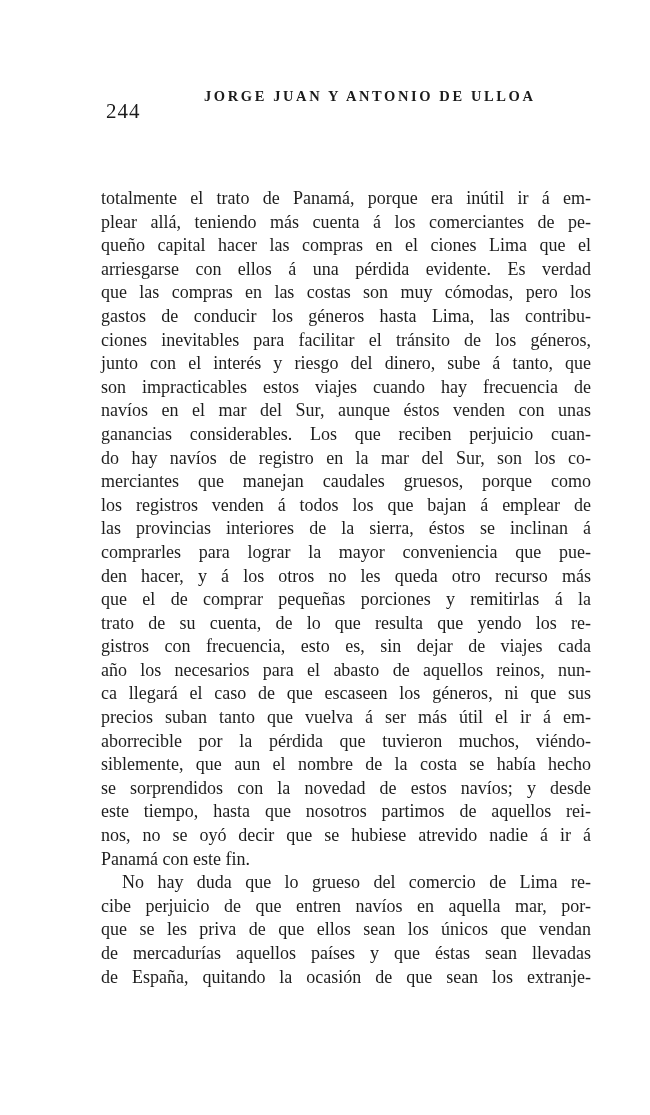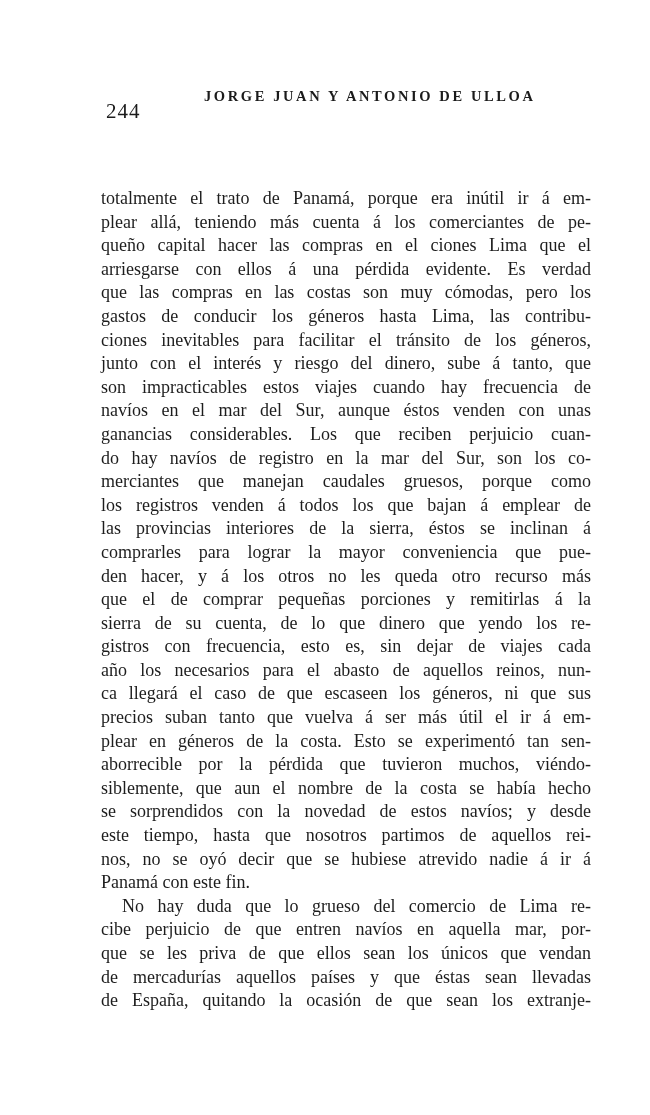--- a/index.html
+++ b/index.html
@@ -76,26 +76,25 @@
       <div class="line">son impracticables estos viajes cuando hay frecuencia de</div>
       <div class="line">navíos en el mar del Sur, aunque éstos venden con unas</div>
       <div class="line">ganancias considerables. Los que reciben perjuicio cuan-</div>
       <div class="line">do hay navíos de registro en la mar del Sur, son los co-</div>
       <div class="line">merciantes que manejan caudales gruesos, porque como</div>
       <div class="line">los registros venden á todos los que bajan á emplear de</div>
       <div class="line">las provincias interiores de la sierra, éstos se inclinan á</div>
       <div class="line">comprarles para lograr la mayor conveniencia que pue-</div>
       <div class="line">den hacer, y á los otros no les queda otro recurso más</div>
       <div class="line">que el de comprar pequeñas porciones y remitirlas á la</div>
-      <div class="line">sierra de su cuenta, de lo que dinero que yendo los re-</div>
+      <div class="line">trato de su cuenta, de lo que resulta que yendo los re-</div>
       <div class="line">gistros con frecuencia, esto es, sin dejar de viajes cada</div>
       <div class="line">año los necesarios para el abasto de aquellos reinos, nun-</div>
       <div class="line">ca llegará el caso de que escaseen los géneros, ni que sus</div>
       <div class="line">precios suban tanto que vuelva á ser más útil el ir á em-</div>
-      <div class="line">plear en géneros de la costa. Esto se experimentó tan sen-</div>
       <div class="line">aborrecible por la pérdida que tuvieron muchos, viéndo-</div>
       <div class="line">siblemente, que aun el nombre de la costa se había hecho</div>
       <div class="line">se sorprendidos con la novedad de estos navíos; y desde</div>
       <div class="line">este tiempo, hasta que nosotros partimos de aquellos rei-</div>
       <div class="line">nos, no se oyó decir que se hubiese atrevido nadie á ir á</div>
       <div class="line para-end">Panamá con este fin.</div>
       <div class="line indent">No hay duda que lo grueso del comercio de Lima re-</div>
       <div class="line">cibe perjuicio de que entren navíos en aquella mar, por-</div>
       <div class="line">que se les priva de que ellos sean los únicos que vendan</div>
       <div class="line">de mercadurías aquellos países y que éstas sean llevadas</div>

